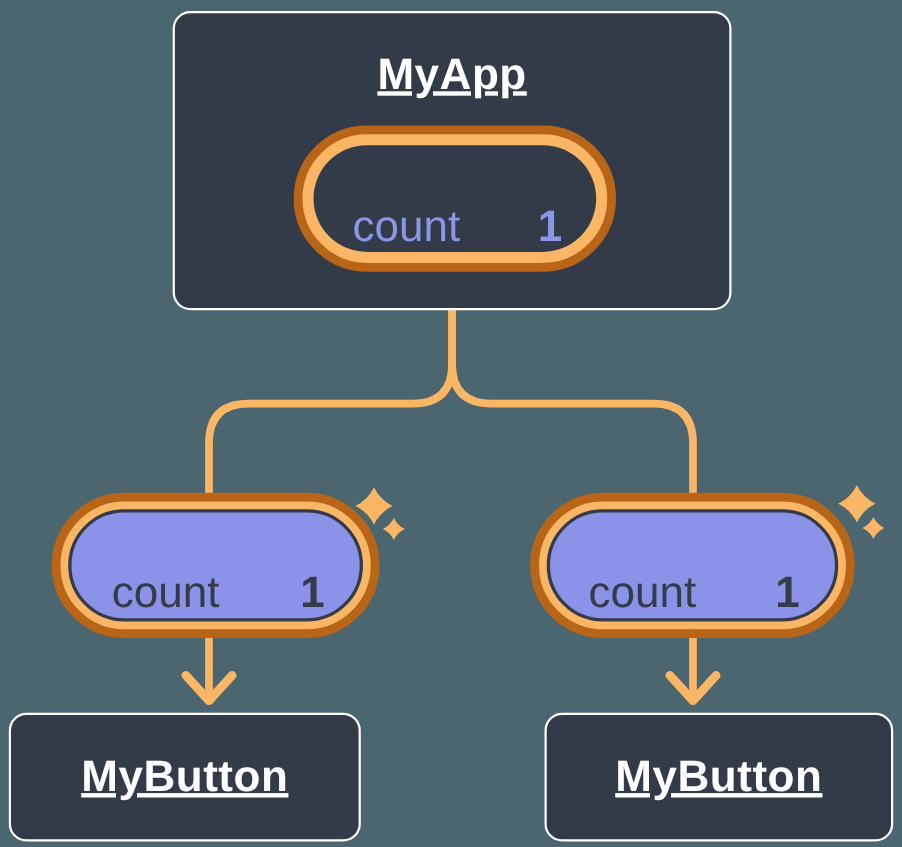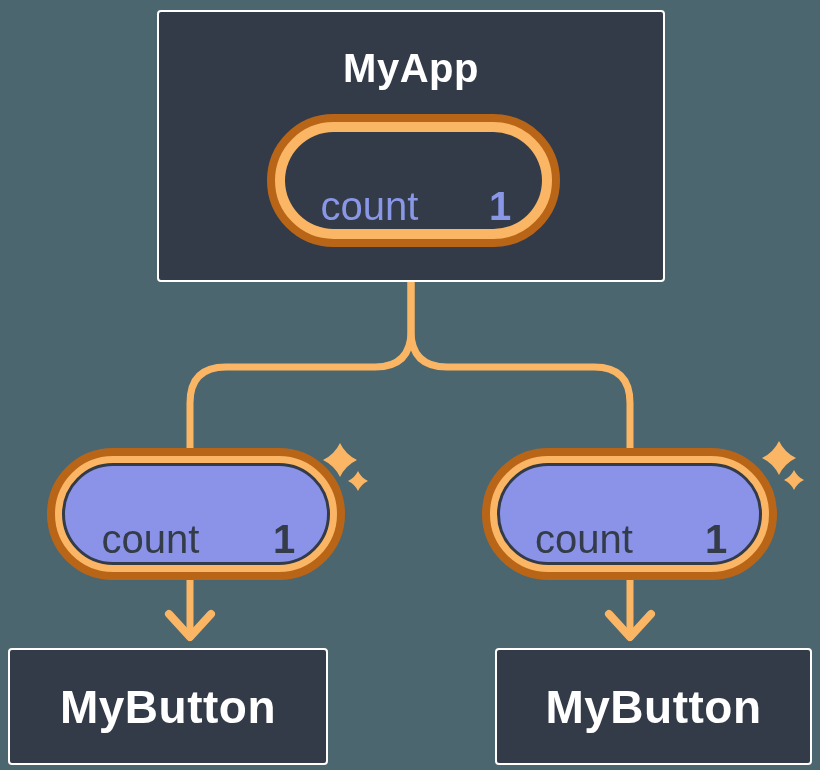--- a/index.html
+++ b/index.html
@@ -44,38 +44,39 @@
     stroke-width: 8;
     stroke-linecap: round;
     stroke-linejoin: round;
   }
   .sparkle { fill: var(--orange-light); }
 
   .node {
     position: absolute;
     background: var(--panel);
     border: 2px solid var(--panel-border);
-    border-radius: 4px;
+    border-radius: 16px;
     box-sizing: border-box;
     color: var(--title-text);
     z-index: 2;
+    text-decoration: underline;
   }
   .node-root { left: 157px; top: 10px; width: 508px; height: 272px; }
   .node-title {
     text-align: center;
     margin-top: 34px;
     font-size: 40px;
     font-weight: 700;
     letter-spacing: 0.5px;
   }
   .node-child {
     display: flex;
     align-items: center;
     justify-content: center;
-    font-size: 46px;
+    font-size: 40px;
     font-weight: 700;
     letter-spacing: 0.5px;
   }
   .node-child.left  { left: 8px;   top: 648px; width: 320px; height: 117px; }
   .node-child.right { left: 495px; top: 648px; width: 317px; height: 117px; }
 
   .pill {
     position: absolute;
     border: 8px solid var(--orange-dark);
     background: var(--orange-light);

